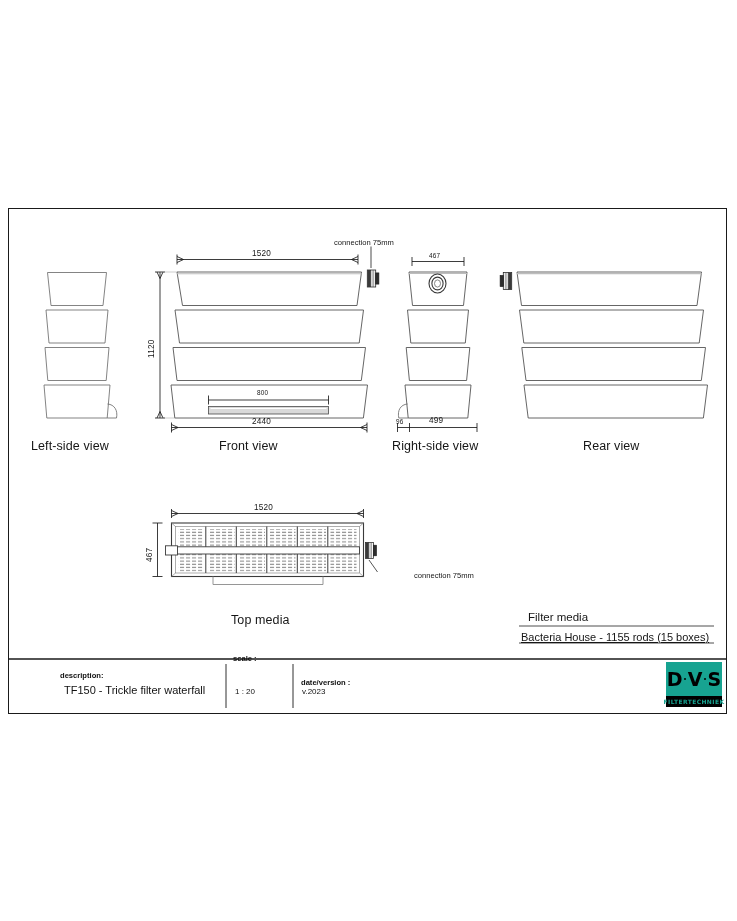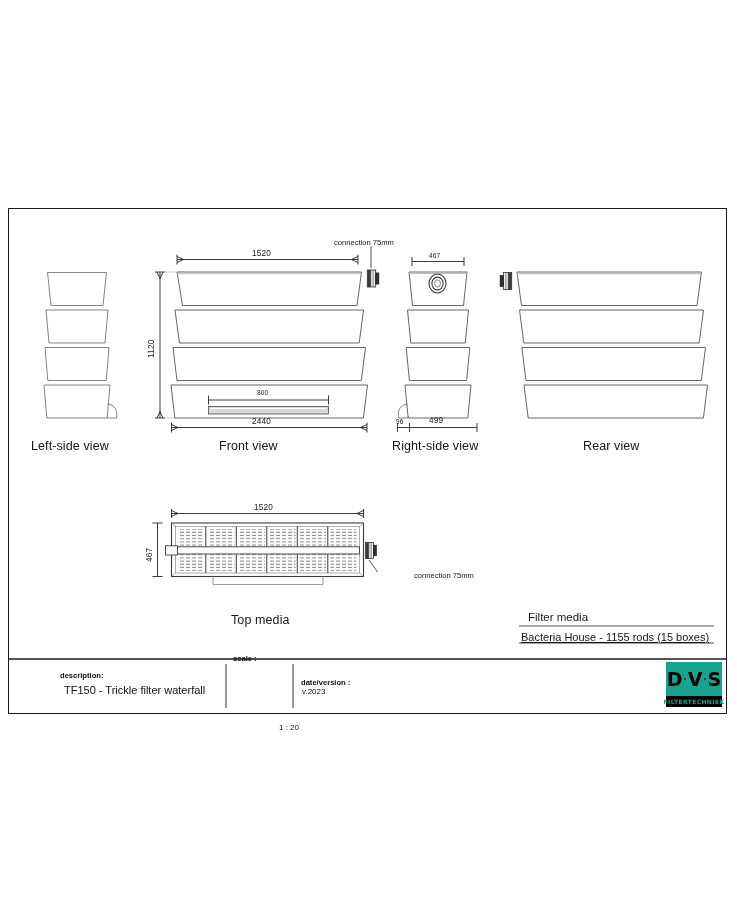--- a/index.html
+++ b/index.html
@@ -373,21 +373,21 @@
   <div class="lbl note-text" style="left:299px; top:238px;">connection 75mm</div>
   <div class="lbl note-text" style="left:379px; top:571px;">connection 75mm</div>
 
   <div class="lbl fm-title" style="left:521px; top:611px;">Filter media</div>
   <div class="lbl fm-sub" style="left:521px; top:631px;">Bacteria House - 1155 rods (15 boxes)</div>
 
   <div class="lbl tb-key" style="left:16px; top:671px;padding-left:44px;">description:</div>
   <div class="lbl tb-val" style="left:16px; top:684px;margin-left:48px;">TF150 - Trickle filter waterfall</div>
 
   <div class="lbl tb-key" style="left:233px; top:654px;">scale :</div>
-  <div class="lbl tb-val-sm" style="left:235px; top:723px;margin-left:44px;">1 : 20</div>
+  <div class="lbl tb-val-sm" style="left:235px; top:687px;">1 : 20</div>
 
   <div class="lbl tb-key" style="left:301px; top:671px;margin-top:7px;">date/version :</div>
   <div class="lbl tb-val-sm" style="left:302px; top:687px;">v.2023</div>
 
   <div id="logo">
     <div class="logo-band"></div>
     <div class="logo-letters">
       <span>D</span>
       <i class="logo-dot"></i>
       <span>V</span>

